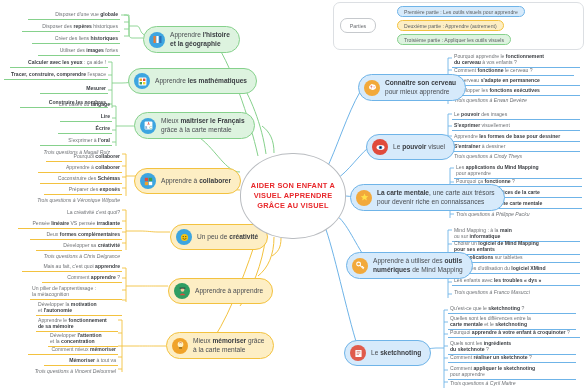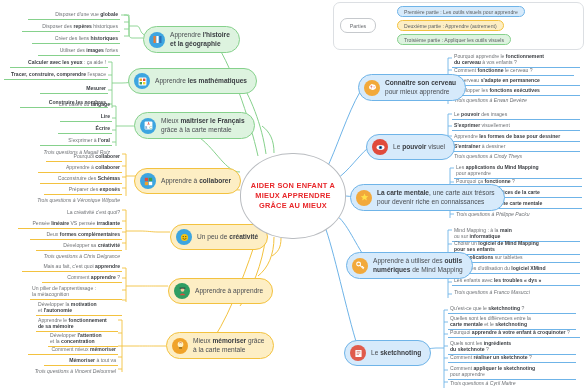--- a/index.html
+++ b/index.html
@@ -175,21 +175,21 @@
   </svg>
 
   <div class="legend">
     <div class="parties">Parties</div>
     <div class="pill p1">Première partie : Les outils visuels pour apprendre</div>
     <div class="pill p2">Deuxième partie : Apprendre (autrement)</div>
     <div class="pill p3">Troisième partie : Appliquer les outils visuels</div>
   </div>
 
   <div class="center-node">
-    <div class="txt">AIDER SON ENFANT A MIEUX APPRENDRE GRÂCE AU MIEUX</div>
+    <div class="txt">AIDER SON ENFANT A VISUEL APPRENDRE GRÂCE AU VISUEL</div>
   </div>
 
   <div class="branch green" style="left:143px;top:26px;">
     <span class="bicon r" style="background:#3da5e0;">
       <svg width="11" height="11" viewBox="0 0 11 11">
           <rect x="1.5" y="2" width="2.2" height="7" fill="#f07a2a"></rect>
           <rect x="4.4" y="2" width="2.2" height="7" fill="#ffffff"></rect>
           <rect x="7.3" y="2" width="2.2" height="7" fill="#2c6fb5"></rect>
         </svg>
     </span>

